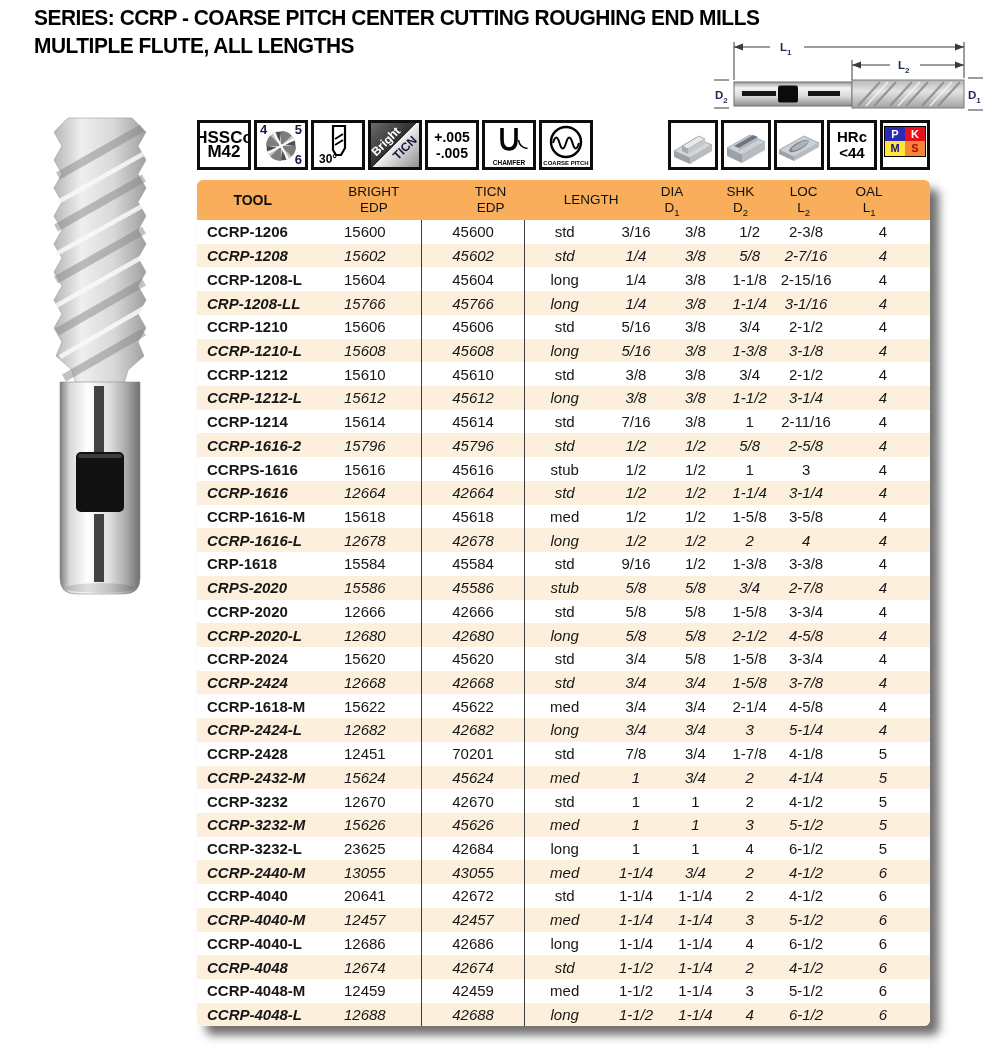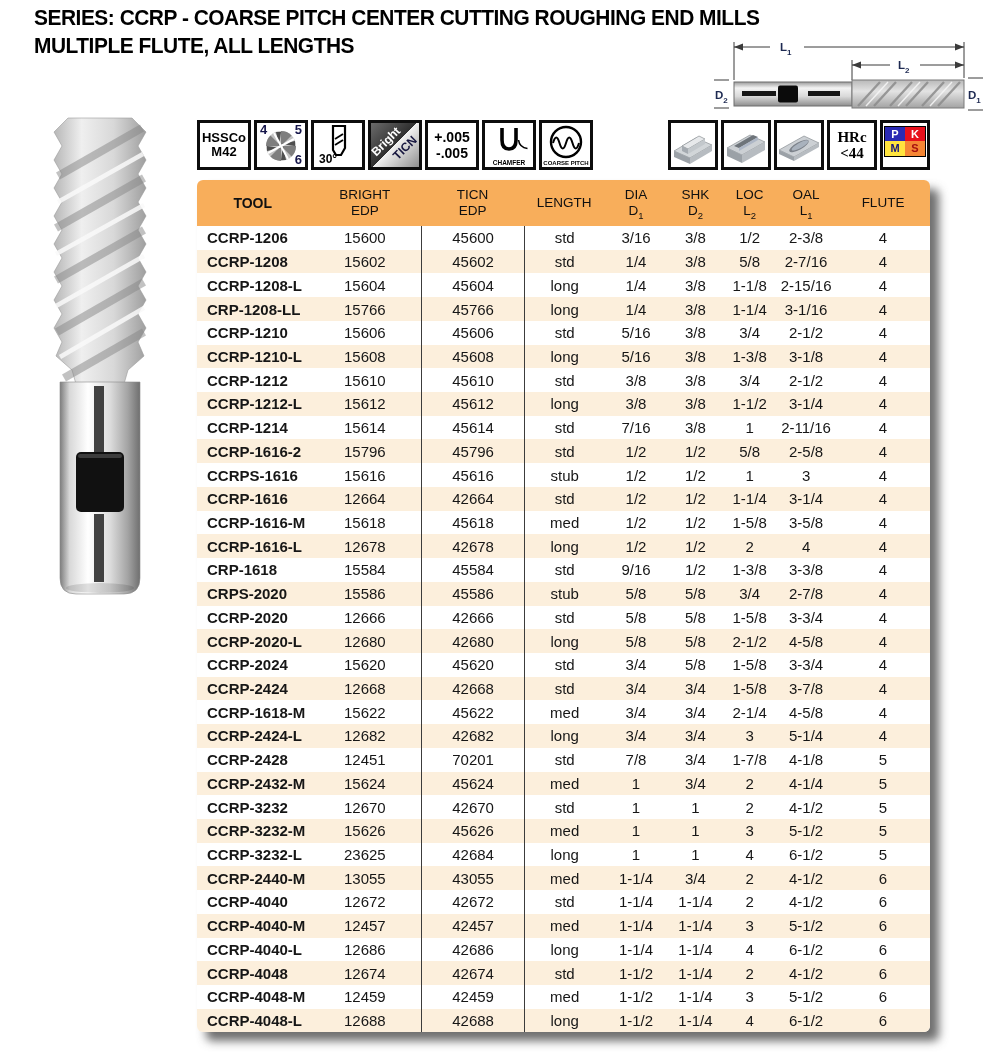--- a/index.html
+++ b/index.html
@@ -26,23 +26,23 @@
   
   .badges { position:absolute; left:197px; top:120px; width:733px; display:flex; align-items:flex-start; }
   .badge-group { display:flex; gap:3px; }
   .badge-group.right { margin-left:auto; }
   .badge {
     width:48px; height:44px; border:3px solid #0d0d0d; background:#fff;
     position:relative; display:flex; flex-direction:column; align-items:center; justify-content:center;
     box-sizing:content-box; overflow:hidden;
   }
   .badge-group.right .badge { width:44px; }
-  .badge .txt { font-weight:bold; font-size:13px; line-height:14px; text-align:center; color:#000; }
+  .badge .txt { font-weight:bold; font-size:17px; line-height:14px; text-align:center; color:#000; }
   .badge .txt.tol { font-size:14px; line-height:16px; }
-  .badge .txt.hrc { font-size:15px; line-height:16px;font-family:Liberation Serif, serif; }
+  .badge .txt.hrc { font-size:15px; line-height:16px; }
   .badge .mini-label {
     position:absolute; bottom:1px; left:0; right:0; text-align:center;
     font-weight:bold; font-size:6.5px; letter-spacing:0; color:#000; background:#fff;
   }
   .corner-num { position:absolute; font-weight:bold; font-size:13px; color:#15154a; line-height:12px; }
   .num-tl { top:1px; left:3px; } .num-tr { top:1px; right:3px; } .num-br { bottom:1px; right:3px; }
   .deg-label { position:absolute; bottom:1px; left:5px; font-weight:bold; font-size:12px; color:#000; }
 
   .badge.finish { background:linear-gradient(135deg,#6b6b6b 0%,#2f2f2f 49.6%,#f0f0f0 50%,#8f8f8f 100%); }
   .finish-top, .finish-bottom {
@@ -64,29 +64,29 @@
 
   
   :root { --cols:15.2% 15.4% 14% 11% 8.6% 7.6% 7.2% 8.2% 12.8%; }
   .table {
     position:absolute; left:197px; top:180px; width:733px;
     border-radius:6px; overflow:hidden; background:#fff;
     box-shadow:9px 9px 10px rgba(70,70,70,0.78);
   }
   .thead {
     display:grid; grid-template-columns:var(--cols);
-    height:46px; background:var(--header-bg); align-items:center;
-    font-size:13.5px; color:#101010;
+    height:40px; background:var(--header-bg); align-items:center;
+    font-size:13.5px; color:#101010;gap:9px;
   }
   .th { display:flex; flex-direction:column; align-items:center; justify-content:center; line-height:16px; text-align:center; }
   .th.tool-h { font-weight:bold; font-size:14px; }
   .th sub { font-size:9.5px; line-height:8px; }
   .tbody { display:block; }
   .tr { display:grid; grid-template-columns:var(--cols); height:23.72px; align-items:stretch; background:#fff; font-size:15px; }
-  .tr.alt { background:var(--row-alt); }
+  .tr.alt { background:var(--row-alt);font-style:italic; }
   .td { display:flex; align-items:center; justify-content:center; text-align:center; color:#161616; }
   .td.c0 { justify-content:flex-start; padding-left:10px; font-weight:bold; }
   .td.c2, .td.c3 { border-left:1px solid #3c3c3c; }
 </style>
 </head>
 <body>
 
 <div class="page">
 
   <div class="title">
@@ -664,21 +664,21 @@
           <div class="td c2">43055</div>
           <div class="td c3">med</div>
           <div class="td c4">1-1/4</div>
           <div class="td c5">3/4</div>
           <div class="td c6">2</div>
           <div class="td c7">4-1/2</div>
           <div class="td c8">6</div>
         </div>
         <div class="tr">
           <div class="td c0">CCRP-4040</div>
-          <div class="td c1">12672</div>
+          <div class="td c1">20641</div>
           <div class="td c2">42672</div>
           <div class="td c3">std</div>
           <div class="td c4">1-1/4</div>
           <div class="td c5">1-1/4</div>
           <div class="td c6">2</div>
           <div class="td c7">4-1/2</div>
           <div class="td c8">6</div>
         </div>
         <div class="tr alt">
           <div class="td c0">CCRP-4040-M</div>

